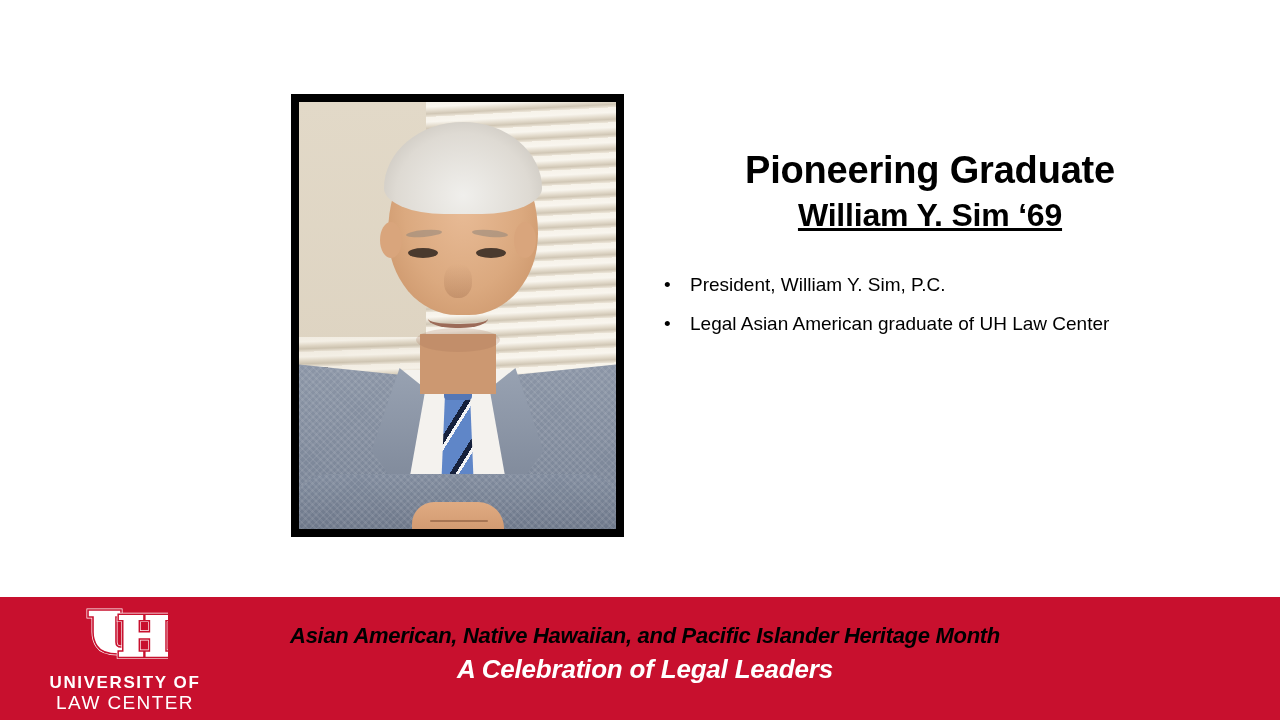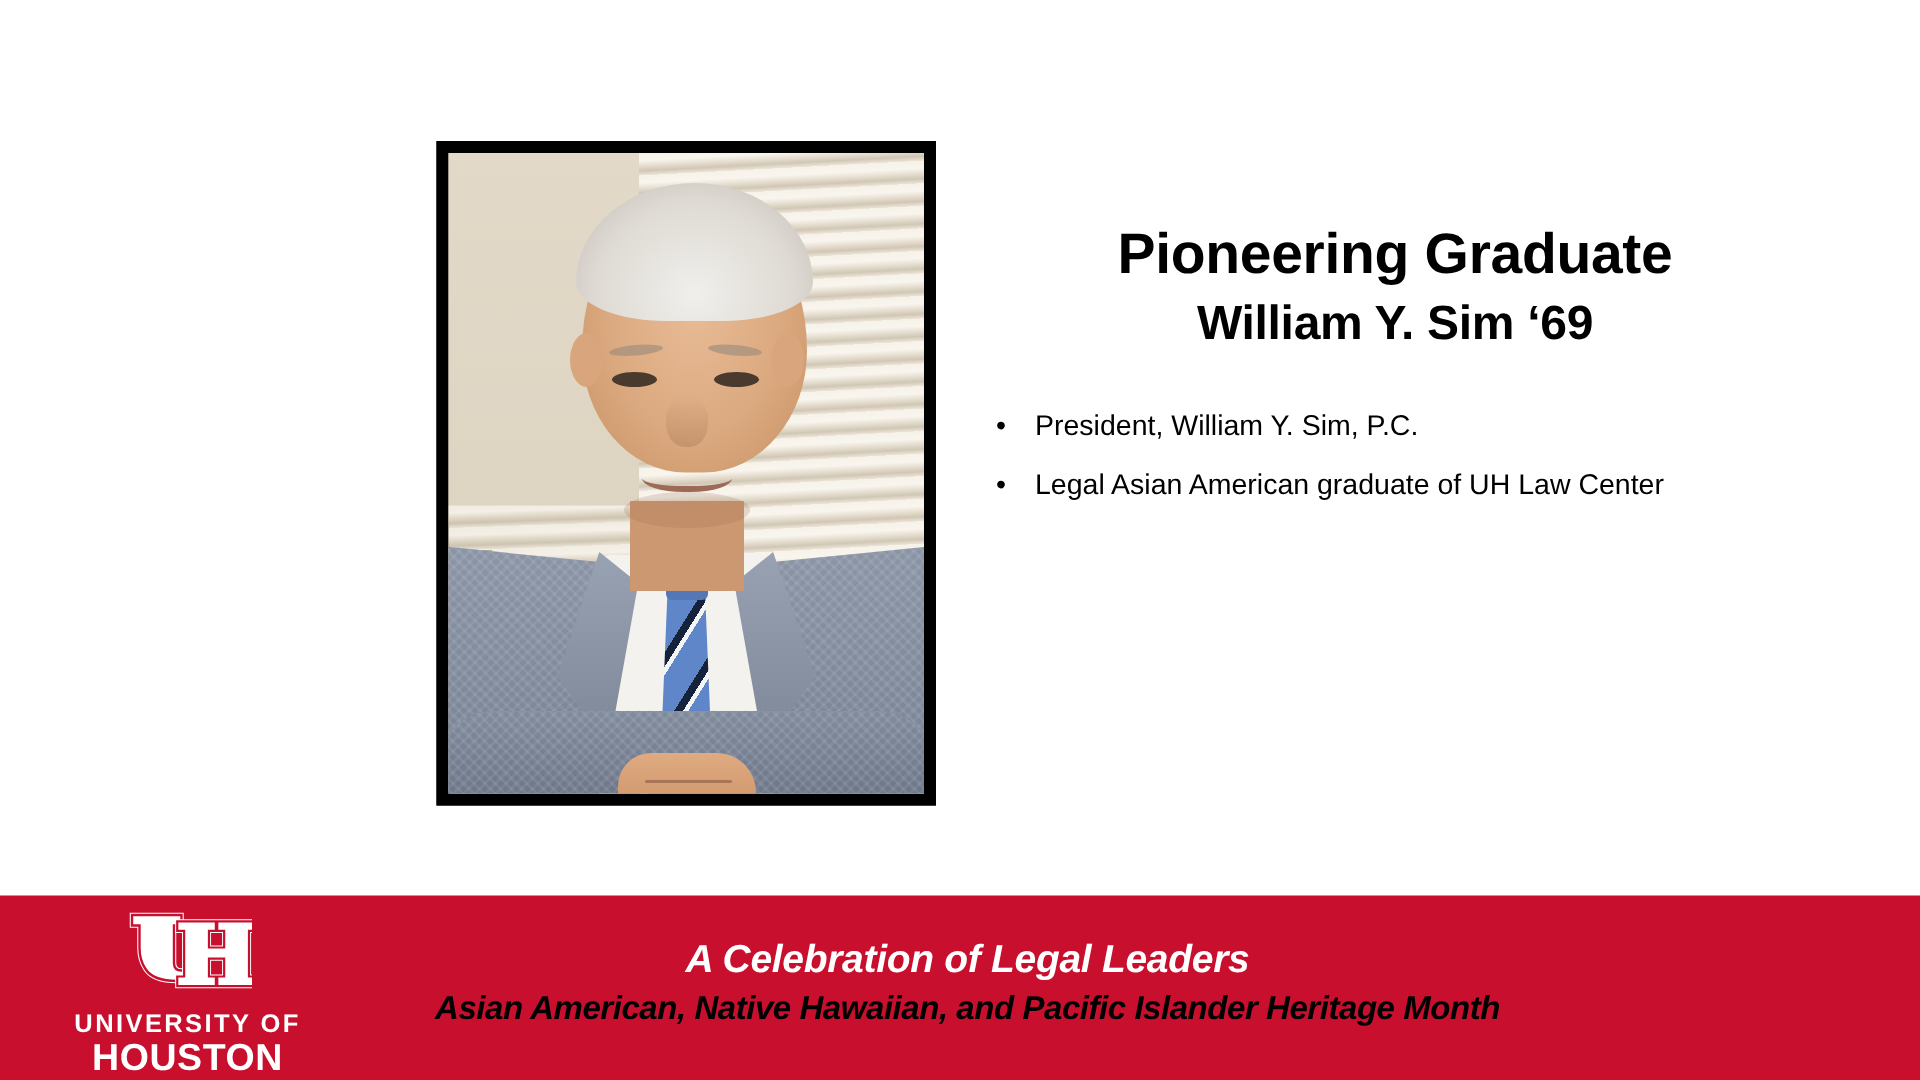--- a/index.html
+++ b/index.html
@@ -294,20 +294,21 @@
     color: #000000;
     line-height: 48px;
     letter-spacing: -0.2px;
   }
   #title-line-2 {
     font-size: 32px;
     font-weight: bold;
     color: #000000;
     line-height: 42px;
     letter-spacing: -0.2px;
+    text-decoration: underline;
   }
   #bullets {
     position: absolute;
     left: 664px;
     top: 272px;
     width: 560px;
   }
   .bullet-row {
     display: flex;
     align-items: flex-start;
@@ -458,24 +459,23 @@
         <g>
 
           <path d="M6 2 H34 V9 H29 V34 Q29 39 34 39 H39 V46 H31 Q15 46 10 38 Q6 32 6 24 V9 H1 V2 Z" transform="translate(5,3)" fill="#ffffff" stroke="#ffffff" stroke-width="3"></path>
           <path d="M6 2 H34 V9 H29 V34 Q29 39 34 39 H39 V46 H31 Q15 46 10 38 Q6 32 6 24 V9 H1 V2 Z" transform="translate(5,3)" fill="none" stroke="#C8102E" stroke-width="1.6"></path>
 
           <path d="M44 8 H72 V15 H67 V27 H78 V15 H73 V8 H101 V15 H96 V48 H101 V55 H73 V48 H78 V35 H67 V48 H72 V55 H44 V48 H49 V15 H44 Z" transform="translate(-8,0) scale(0.92) translate(4,2)" fill="#ffffff" stroke="#ffffff" stroke-width="3"></path>
           <path d="M44 8 H72 V15 H67 V27 H78 V15 H73 V8 H101 V15 H96 V48 H101 V55 H73 V48 H78 V35 H67 V48 H72 V55 H44 V48 H49 V15 H44 Z" transform="translate(-8,0) scale(0.92) translate(4,2)" fill="none" stroke="#C8102E" stroke-width="1.6"></path>
         </g>
       </svg>
       <div class="logo-line-1">UNIVERSITY OF</div>
-      <div class="logo-line-2">HOUSTON</div>
       <div class="logo-line-3">LAW CENTER</div>
     </div>
 
     <div id="banner-text">
+      <div id="banner-line-1">Asian American, Native Hawaiian, and Pacific Islander Heritage Month</div>
       <div id="banner-line-2">A Celebration of Legal Leaders</div>
-      <div id="banner-line-1">Asian American, Native Hawaiian, and Pacific Islander Heritage Month</div>
     </div>
 
   </div>
 
 </div>
 
 </body></html>

